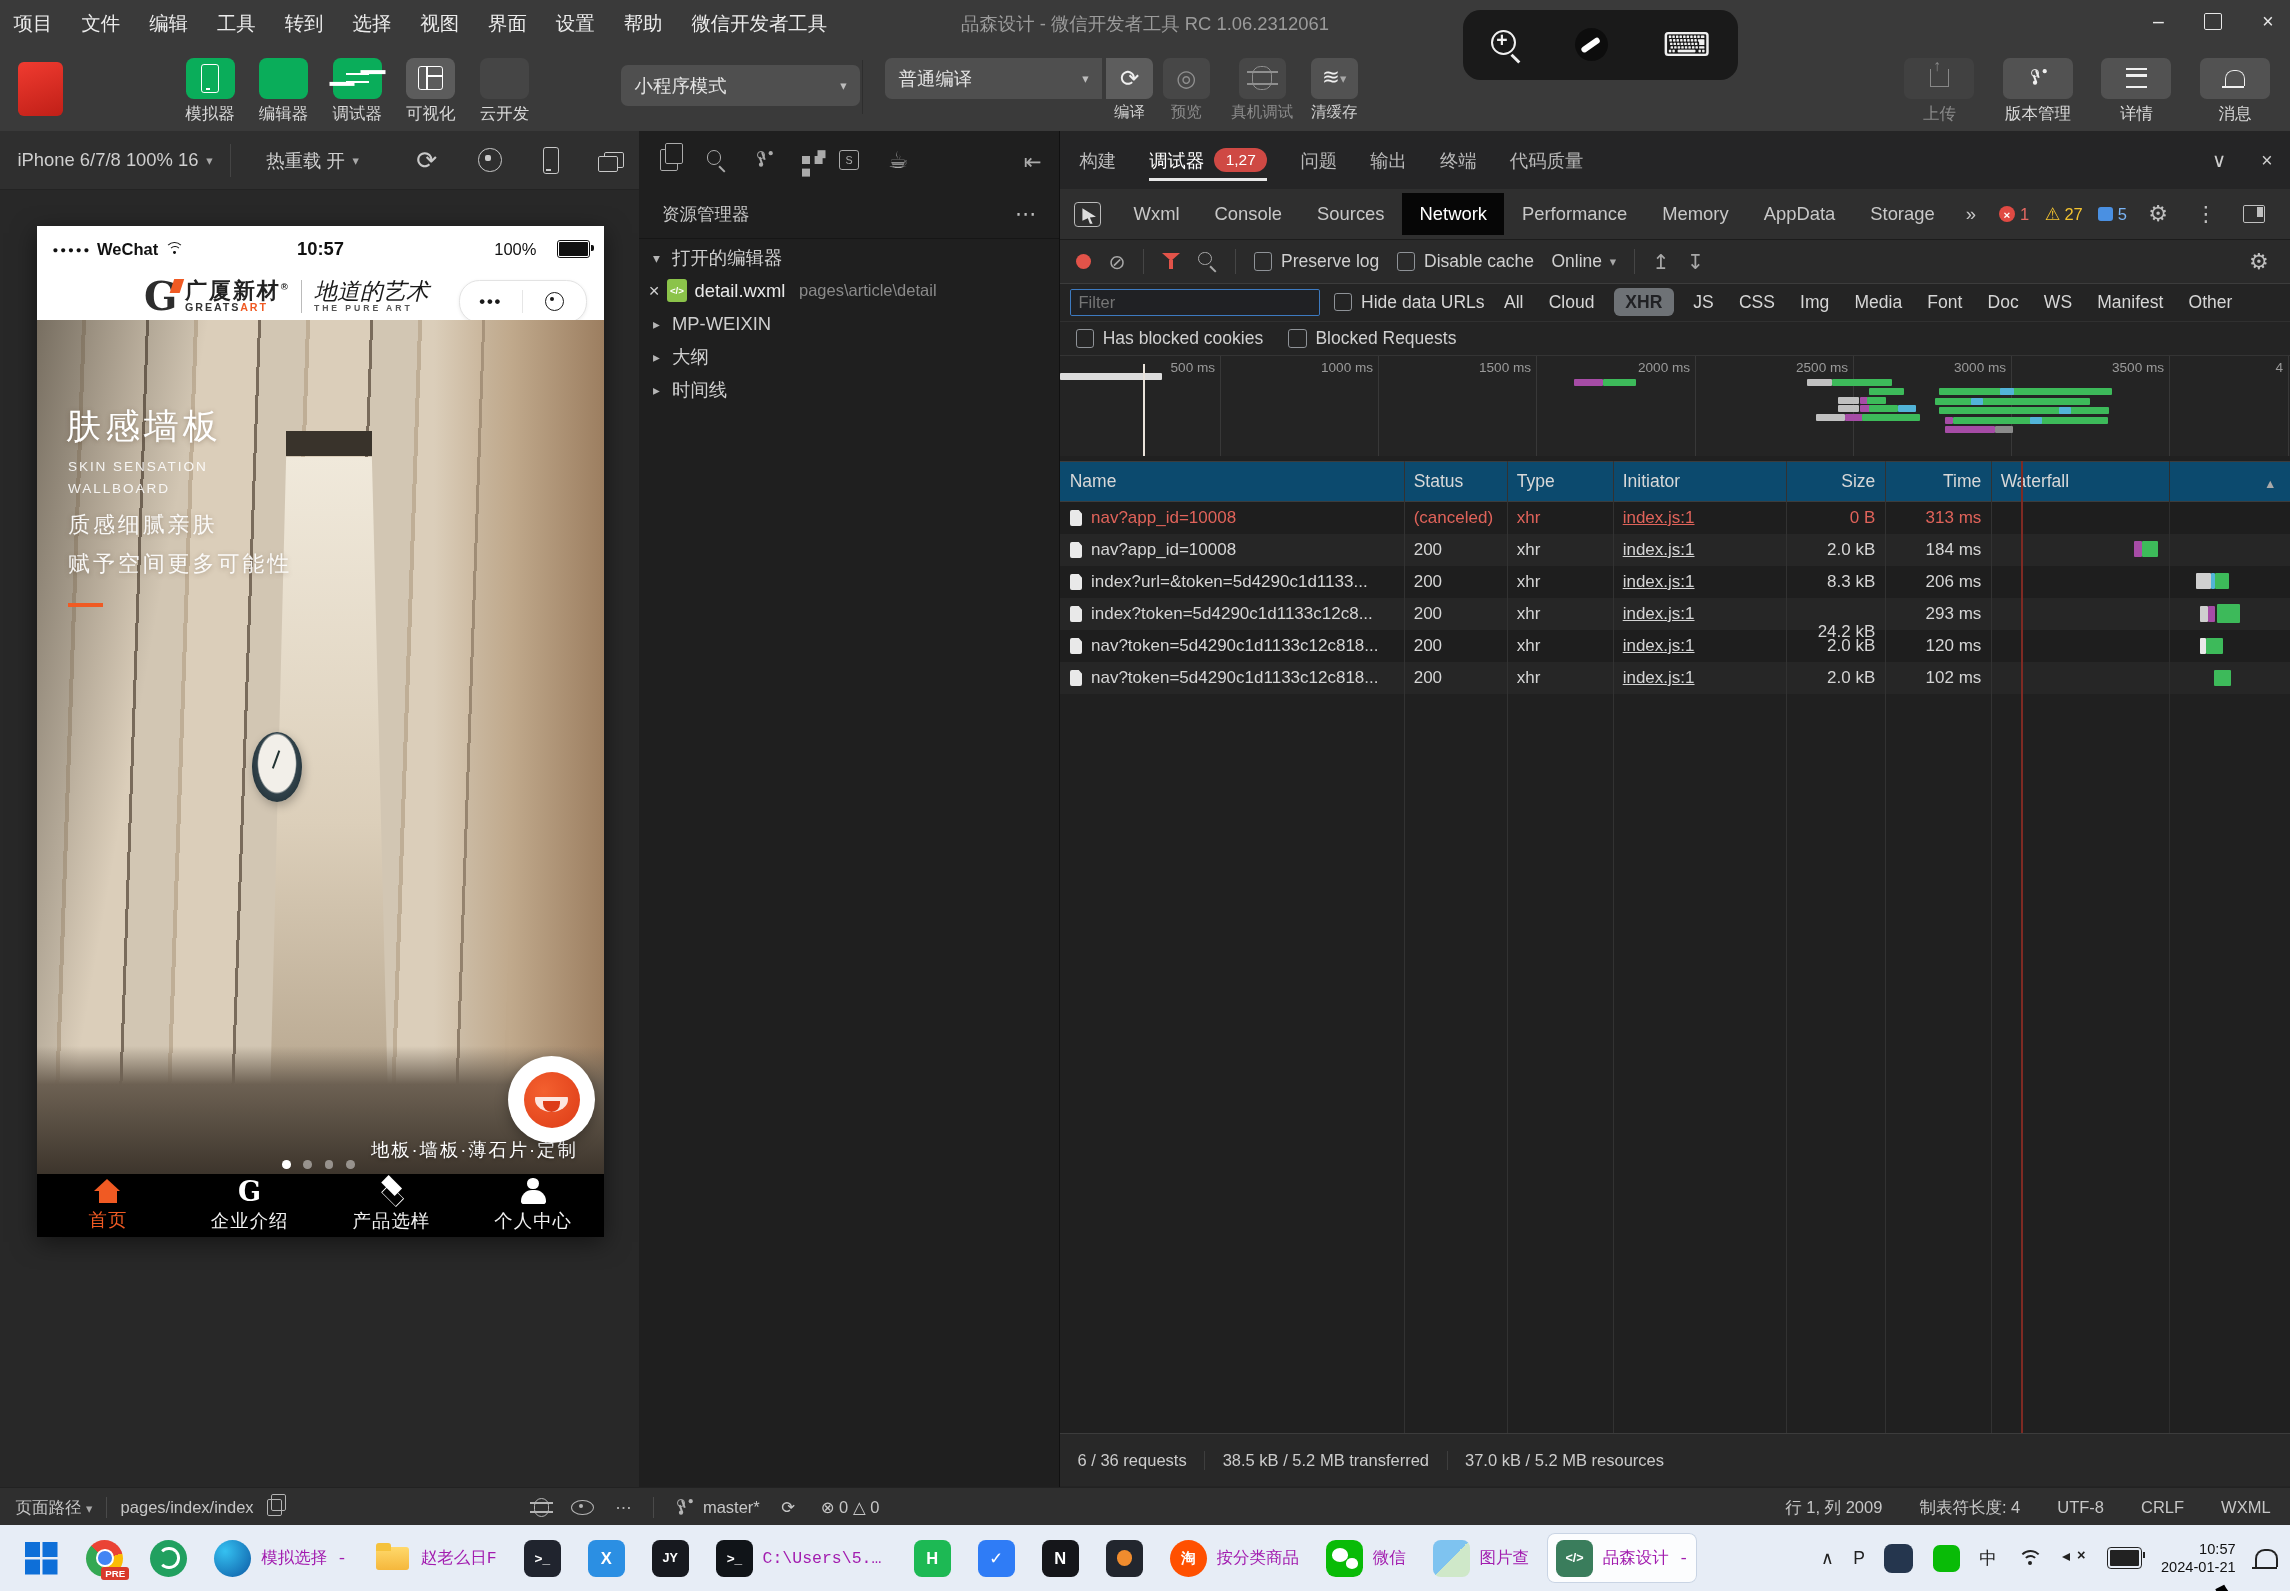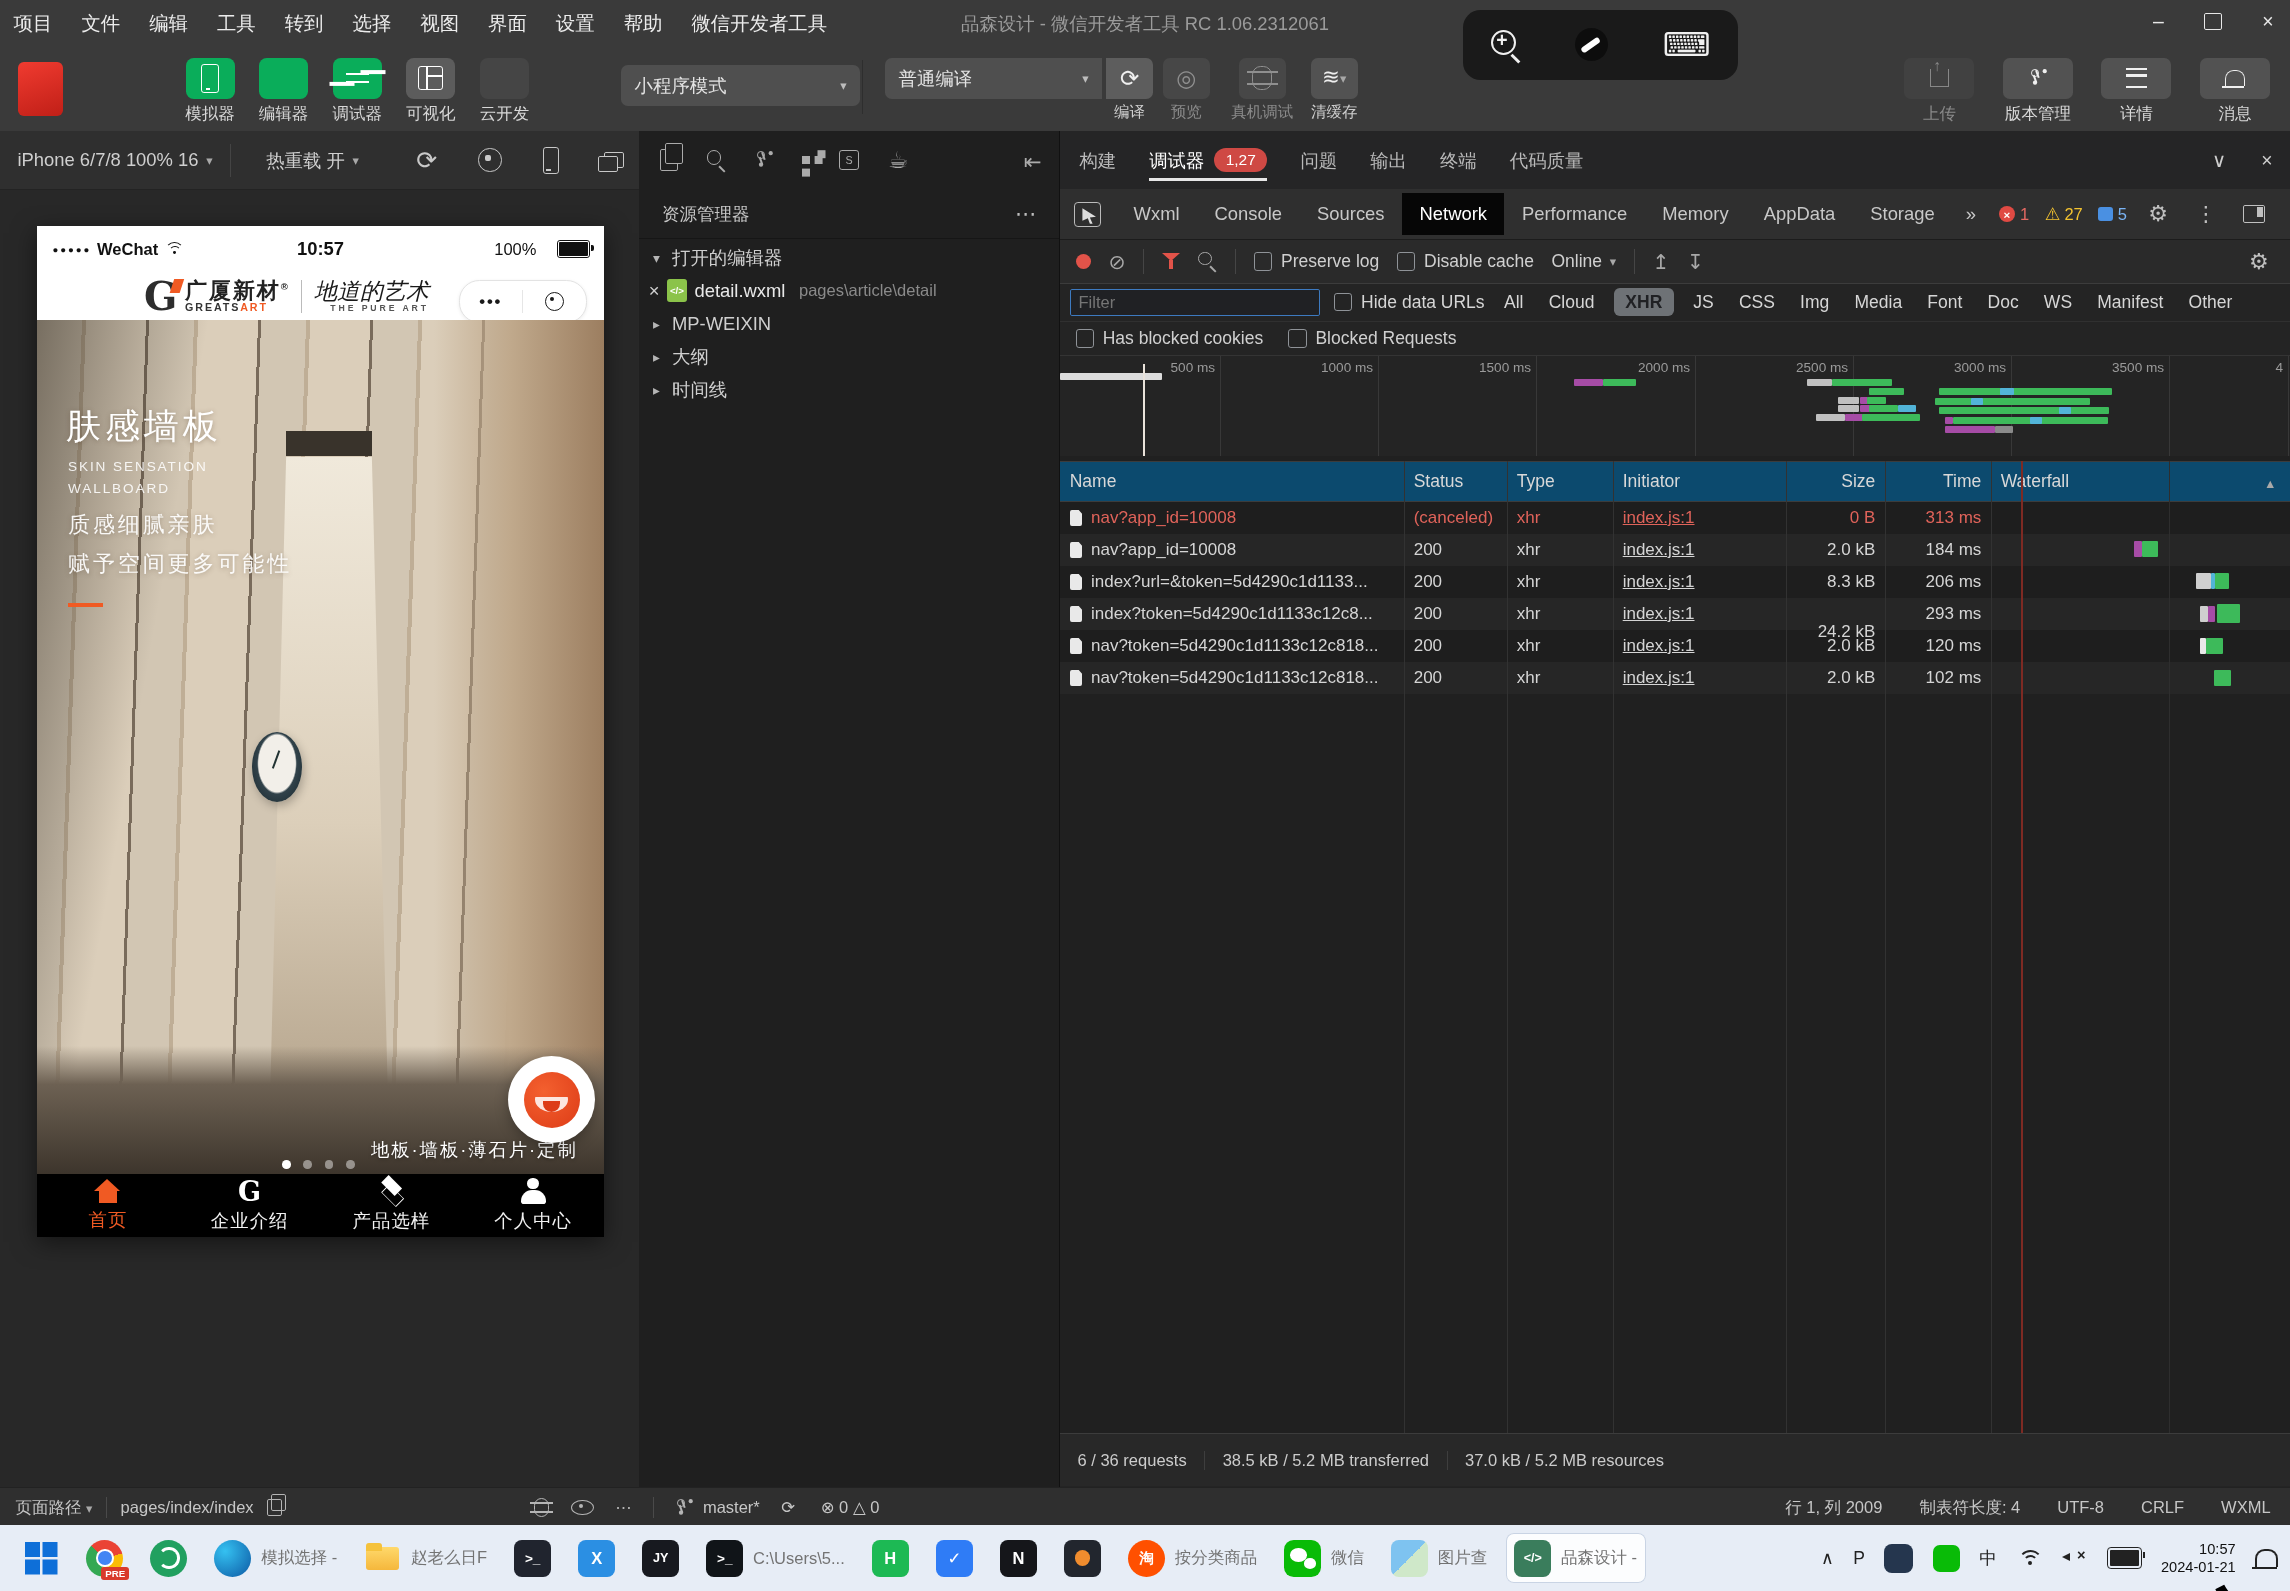--- a/index.html
+++ b/index.html
@@ -106,21 +106,21 @@
   .batt::after{content:"";position:absolute;right:-4.9px;top:3.9px;width:2.9px;height:6.8px;background:#111;border-radius:0 1.9px 1.9px 0;}
   .p-brand{position:absolute;left:0;top:46px;width:100%;height:49px;background:#fff;display:flex;align-items:center;}
   .logo-g{margin-left:107px;font-family:"DejaVu Serif",serif;font-weight:bold;font-size:39px;color:#2d2d2d;position:relative;line-height:1;}
   .logo-g::after{content:"";position:absolute;right:-3.9px;top:1.9px;width:9.7px;height:13.6px;background:#f05a23;transform:skewX(-18deg);}
   .brand-txt{margin-left:7.8px;display:flex;flex-direction:column;line-height:1.05;}
   .brand-cn{font-size:22px;font-weight:bold;color:#222;letter-spacing:1.9px;}
   .brand-cn sup{font-size:9.7px;}
   .brand-en{font-size:10.7px;letter-spacing:1.9px;color:#333;font-weight:bold;}
   .brand-en b{color:#f05a23;}
   .brand-div{width:1px;height:33px;background:#bbb;margin:0 11.6px;}
-  .slogan{display:flex;flex-direction:column;line-height:1.1;align-items:flex-end;}
+  .slogan{display:flex;flex-direction:column;line-height:1.1;}
   .slogan-cn{font-family:"DejaVu Serif",serif;font-style:italic;font-size:23px;color:#1a1a1a;}
   .slogan-en{font-size:8.7px;letter-spacing:2.9px;color:#555;font-weight:bold;}
   .capsule{position:absolute;right:17.5px;top:7.8px;width:126px;height:41px;border:1px solid #e3e3e3;border-radius:20.4px;background:#fff;
            display:flex;align-items:center;box-shadow:0 1px 3.9px rgba(0,0,0,.08);}
   .cap-dots{flex:1;text-align:center;font-size:16.5px;letter-spacing:1.9px;color:#1a1a1a;font-weight:bold;}
   .cap-div{width:1px;height:23px;background:#e6e6e6;}
   .cap-target{flex:1;display:flex;align-items:center;justify-content:center;}
   .target{width:17.5px;height:17.5px;border:1.9px solid #1a1a1a;border-radius:50%;position:relative;}
   .target::after{content:"";position:absolute;left:4.9px;top:4.9px;width:3.9px;height:3.9px;background:#1a1a1a;border-radius:50%;}
 
@@ -293,21 +293,21 @@
   .sbug::before{content:"";position:absolute;left:-4.9px;top:2.9px;width:23px;height:1.9px;background:#b5b5b5;}
   .sbug::after{content:"";position:absolute;left:-4.9px;bottom:2.9px;width:23px;height:1.9px;background:#b5b5b5;}
   .sb-git{display:flex;align-items:center;gap:10px;margin-left:21.3px;}
   .sb-right{margin-left:auto;display:flex;align-items:center;gap:37px;margin-right:19.4px;white-space:nowrap;}
 
   
   .taskbar{position:absolute;left:0;top:1525px;width:2290px;height:66px;background:#e7edf6;display:flex;align-items:center;color:#1a1a1a;}
   .tb-left{display:flex;align-items:center;gap:9.7px;margin-left:13.6px;}
   .tb-item{height:50px;border-radius:7.8px;display:flex;align-items:center;gap:9.7px;padding:0 8.7px;}
   .tb-item.active{background:rgba(255,255,255,.85);box-shadow:inset 0 0 0 1px #c9d4e4;}
-  .tb-item .wlabel{font-size:16.5px;color:#737373;max-width:124px;overflow:hidden;text-overflow:ellipsis;white-space:nowrap;}
+  .tb-item .wlabel{font-size:16.5px;color:#a21caf;max-width:124px;overflow:hidden;text-overflow:ellipsis;white-space:nowrap;font-family:Liberation Mono, monospace;}
   .ai{width:37px;height:37px;border-radius:7.8px;flex:none;display:flex;align-items:center;justify-content:center;color:#fff;font-size:16.5px;font-weight:bold;position:relative;}
   [data-ai="winstart"]{background:transparent;}
   [data-ai="winstart"]::before{content:"";width:14.6px;height:14.6px;background:#0e6fd8;box-shadow:17.5px 0 0 #0e6fd8,0 17.5px 0 #0e6fd8,17.5px 17.5px 0 #0e6fd8;position:absolute;left:2.9px;top:2.9px;}
   [data-ai="chrome"]{background:conic-gradient(from -45deg,#ea4335 0 33%,#fbbc05 0 66%,#34a853 0 100%);border-radius:50%;}
   [data-ai="chrome"]::after{content:"";width:13.6px;height:13.6px;background:#4285f4;border:2.9px solid #fff;border-radius:50%;}
   .tb-badge{position:absolute;right:-5.8px;bottom:-3.9px;background:#d93a2b;color:#fff;font-size:9.7px;font-weight:bold;padding:1px 3.9px;border-radius:2.9px;}
   [data-ai="shimo"]{background:#21a05f;border-radius:50%;}
   [data-ai="shimo"]::after{content:"";width:15.5px;height:15.5px;border:3.9px solid #fff;border-left-color:transparent;border-radius:50%;}
   [data-ai="edge"]{background:radial-gradient(circle at 30% 30%,#35c1f1,#0c59a4);border-radius:50%;}
   [data-ai="folder"]{background:transparent;}

